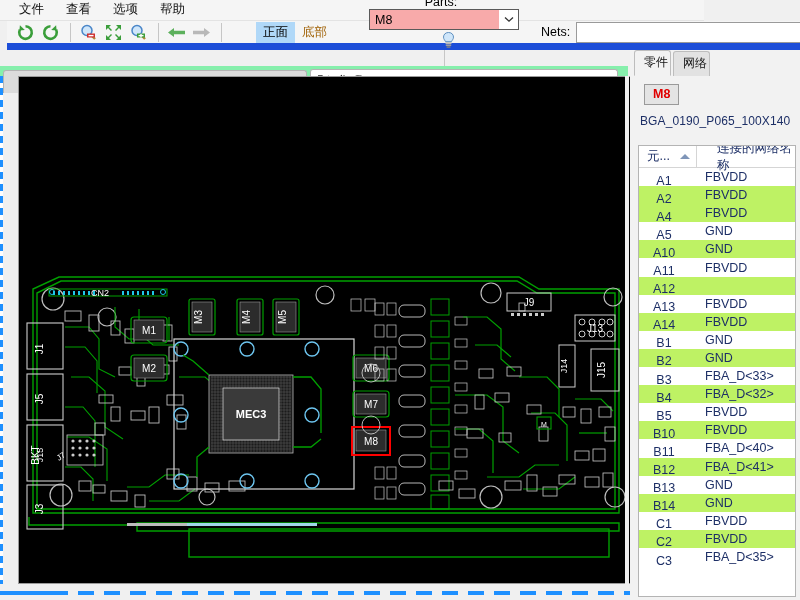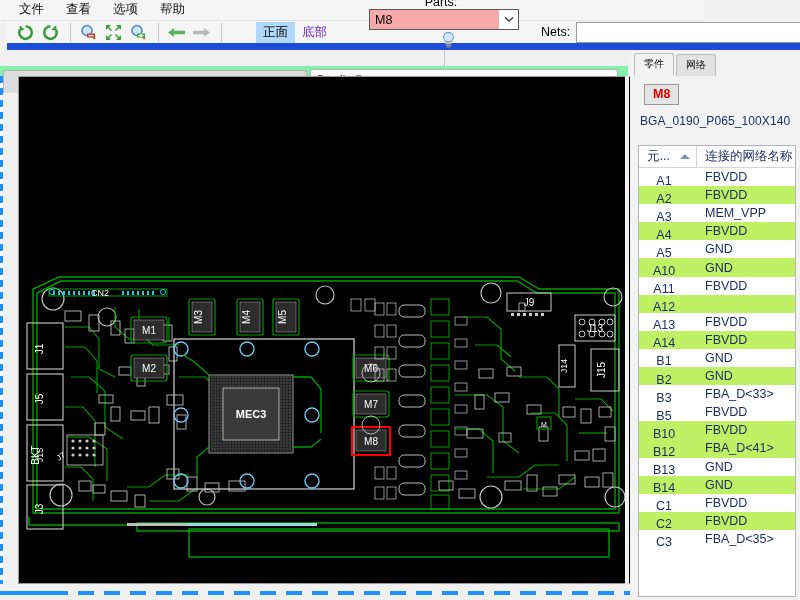--- a/index.html
+++ b/index.html
@@ -30,21 +30,21 @@
     display: flex; align-items: center; padding-left: 7px;
   }
   .tbtn {
     width: 23px; height: 23px; display: flex; align-items: center;
     justify-content: center; margin-right: 2px; border-radius: 2px;
   }
   .tsep { width: 1px; height: 19px; background: #c6c6c6; margin: 0 6px; }
 
   .viewtog { display: flex; align-items: center; margin-left: 28px; }
   .vbtn {
-    font-size: 12.5px; color: #6d28d9; padding: 2px 7px 3px 7px; cursor: default;
+    font-size: 12.5px; color: #a16207; padding: 2px 7px 3px 7px; cursor: default;
     line-height: 16px;
   }
   .vbtn.on { background: #b0d8f8; color: #000; }
 
   .parts-wrap { display: flex; align-items: center; margin-left: 35px; flex-direction: column; }
   .lbl { font-size: 12.5px; color: #000; margin-right: 6px; }
   .combo {
     width: 150px; height: 21px; border: 1px solid #5a5a5a; background: #fff;
     display: flex; align-items: stretch; position: relative;
   }
@@ -105,21 +105,21 @@
     position: absolute; left: 0; top: 0; width: 64px; height: 4px; background: #1e90ff;
   }
 
   
   .rpanel {
     position: absolute; left: 630px; top: 50px; width: 170px; height: 550px;
     background: #f2f2f2;
   }
   .rtabs { display: flex; height: 26px; padding-left: 4px; align-items: flex-end; }
   .rtab {
-    font-size: 10px; color: #111; padding: 3px 9px 4px 9px;
+    font-size: 12px; color: #111; padding: 3px 2px 4px 9px;
     border: 1px solid #bdbdbd; border-bottom: none; border-radius: 3px 3px 0 0;
     background: #e2e2e2; margin-right: 2px;
   }
   .rtab.on { background: #f2f2f2; border-bottom: 1px solid #f2f2f2; }
   .partbadge {
     margin: 8px 0 0 14px; display: inline-block; background: #e4e4e4;
     border: 1px solid #9a9a9a; padding: 2px 8px 3px 8px;
     color: #e00000; font-weight: bold; font-size: 12.5px;
   }
   .pkgname {
@@ -128,21 +128,21 @@
   .table {
     position: absolute; left: 8px; top: 95px; width: 158px; height: 452px;
     background: #fff; border: 1px solid #b4b4b4; overflow: hidden;
   }
   .thead { display: flex; height: 22px; background: #fff; border-bottom: 1px solid #d5d5d5; }
   .th {
     font-size: 12.5px; color: #1d2f66; display: flex; align-items: center;
     padding-left: 8px; position: relative;
   }
   .th.c1 { width: 58px; border-right: 1px solid #d5d5d5; }
-  .th.c2 { flex: 1; }
+  .th.c2 { flex: 1; margin-left: 12px; }
   .sortarrow {
     position: absolute; right: 6px; top: 8px;
     width: 0; height: 0; border-left: 5px solid transparent;
     border-right: 5px solid transparent; border-bottom: 5px solid #7f95b8;
   }
   .trow { display: flex; height: 18.1px; align-items: center; }
   .trow.alt { background: #bef264; }
   .td { font-size: 12.5px; color: #1d2f66; }
   .td.c1 { width: 58px; text-align: center; padding-right: 8px; margin-top: 7px; }
   .td.c2 { flex: 1; padding-left: 8px; }
@@ -638,24 +638,20 @@
       </div>
       <div id="tbody">
           <div class="trow">
             <div class="td c1">A1</div>
             <div class="td c2">FBVDD</div>
           </div>
           <div class="trow alt">
             <div class="td c1">A2</div>
             <div class="td c2">FBVDD</div>
           </div>
-          <div class="trow">
-            <div class="td c1">A3</div>
-            <div class="td c2">MEM_VPP</div>
-          </div>
           <div class="trow alt">
             <div class="td c1">A4</div>
             <div class="td c2">FBVDD</div>
           </div>
           <div class="trow">
             <div class="td c1">A5</div>
             <div class="td c2">GND</div>
           </div>
           <div class="trow alt">
             <div class="td c1">A10</div>
@@ -682,27 +678,35 @@
             <div class="td c2">GND</div>
           </div>
           <div class="trow alt">
             <div class="td c1">B2</div>
             <div class="td c2">GND</div>
           </div>
           <div class="trow">
             <div class="td c1">B3</div>
             <div class="td c2">FBA_D&lt;33&gt;</div>
           </div>
+          <div class="trow alt">
+            <div class="td c1">B4</div>
+            <div class="td c2">FBA_D&lt;32&gt;</div>
+          </div>
           <div class="trow">
             <div class="td c1">B5</div>
             <div class="td c2">FBVDD</div>
           </div>
           <div class="trow alt">
             <div class="td c1">B10</div>
             <div class="td c2">FBVDD</div>
+          </div>
+          <div class="trow">
+            <div class="td c1">B11</div>
+            <div class="td c2">FBA_D&lt;40&gt;</div>
           </div>
           <div class="trow alt">
             <div class="td c1">B12</div>
             <div class="td c2">FBA_D&lt;41&gt;</div>
           </div>
           <div class="trow">
             <div class="td c1">B13</div>
             <div class="td c2">GND</div>
           </div>
           <div class="trow alt">

